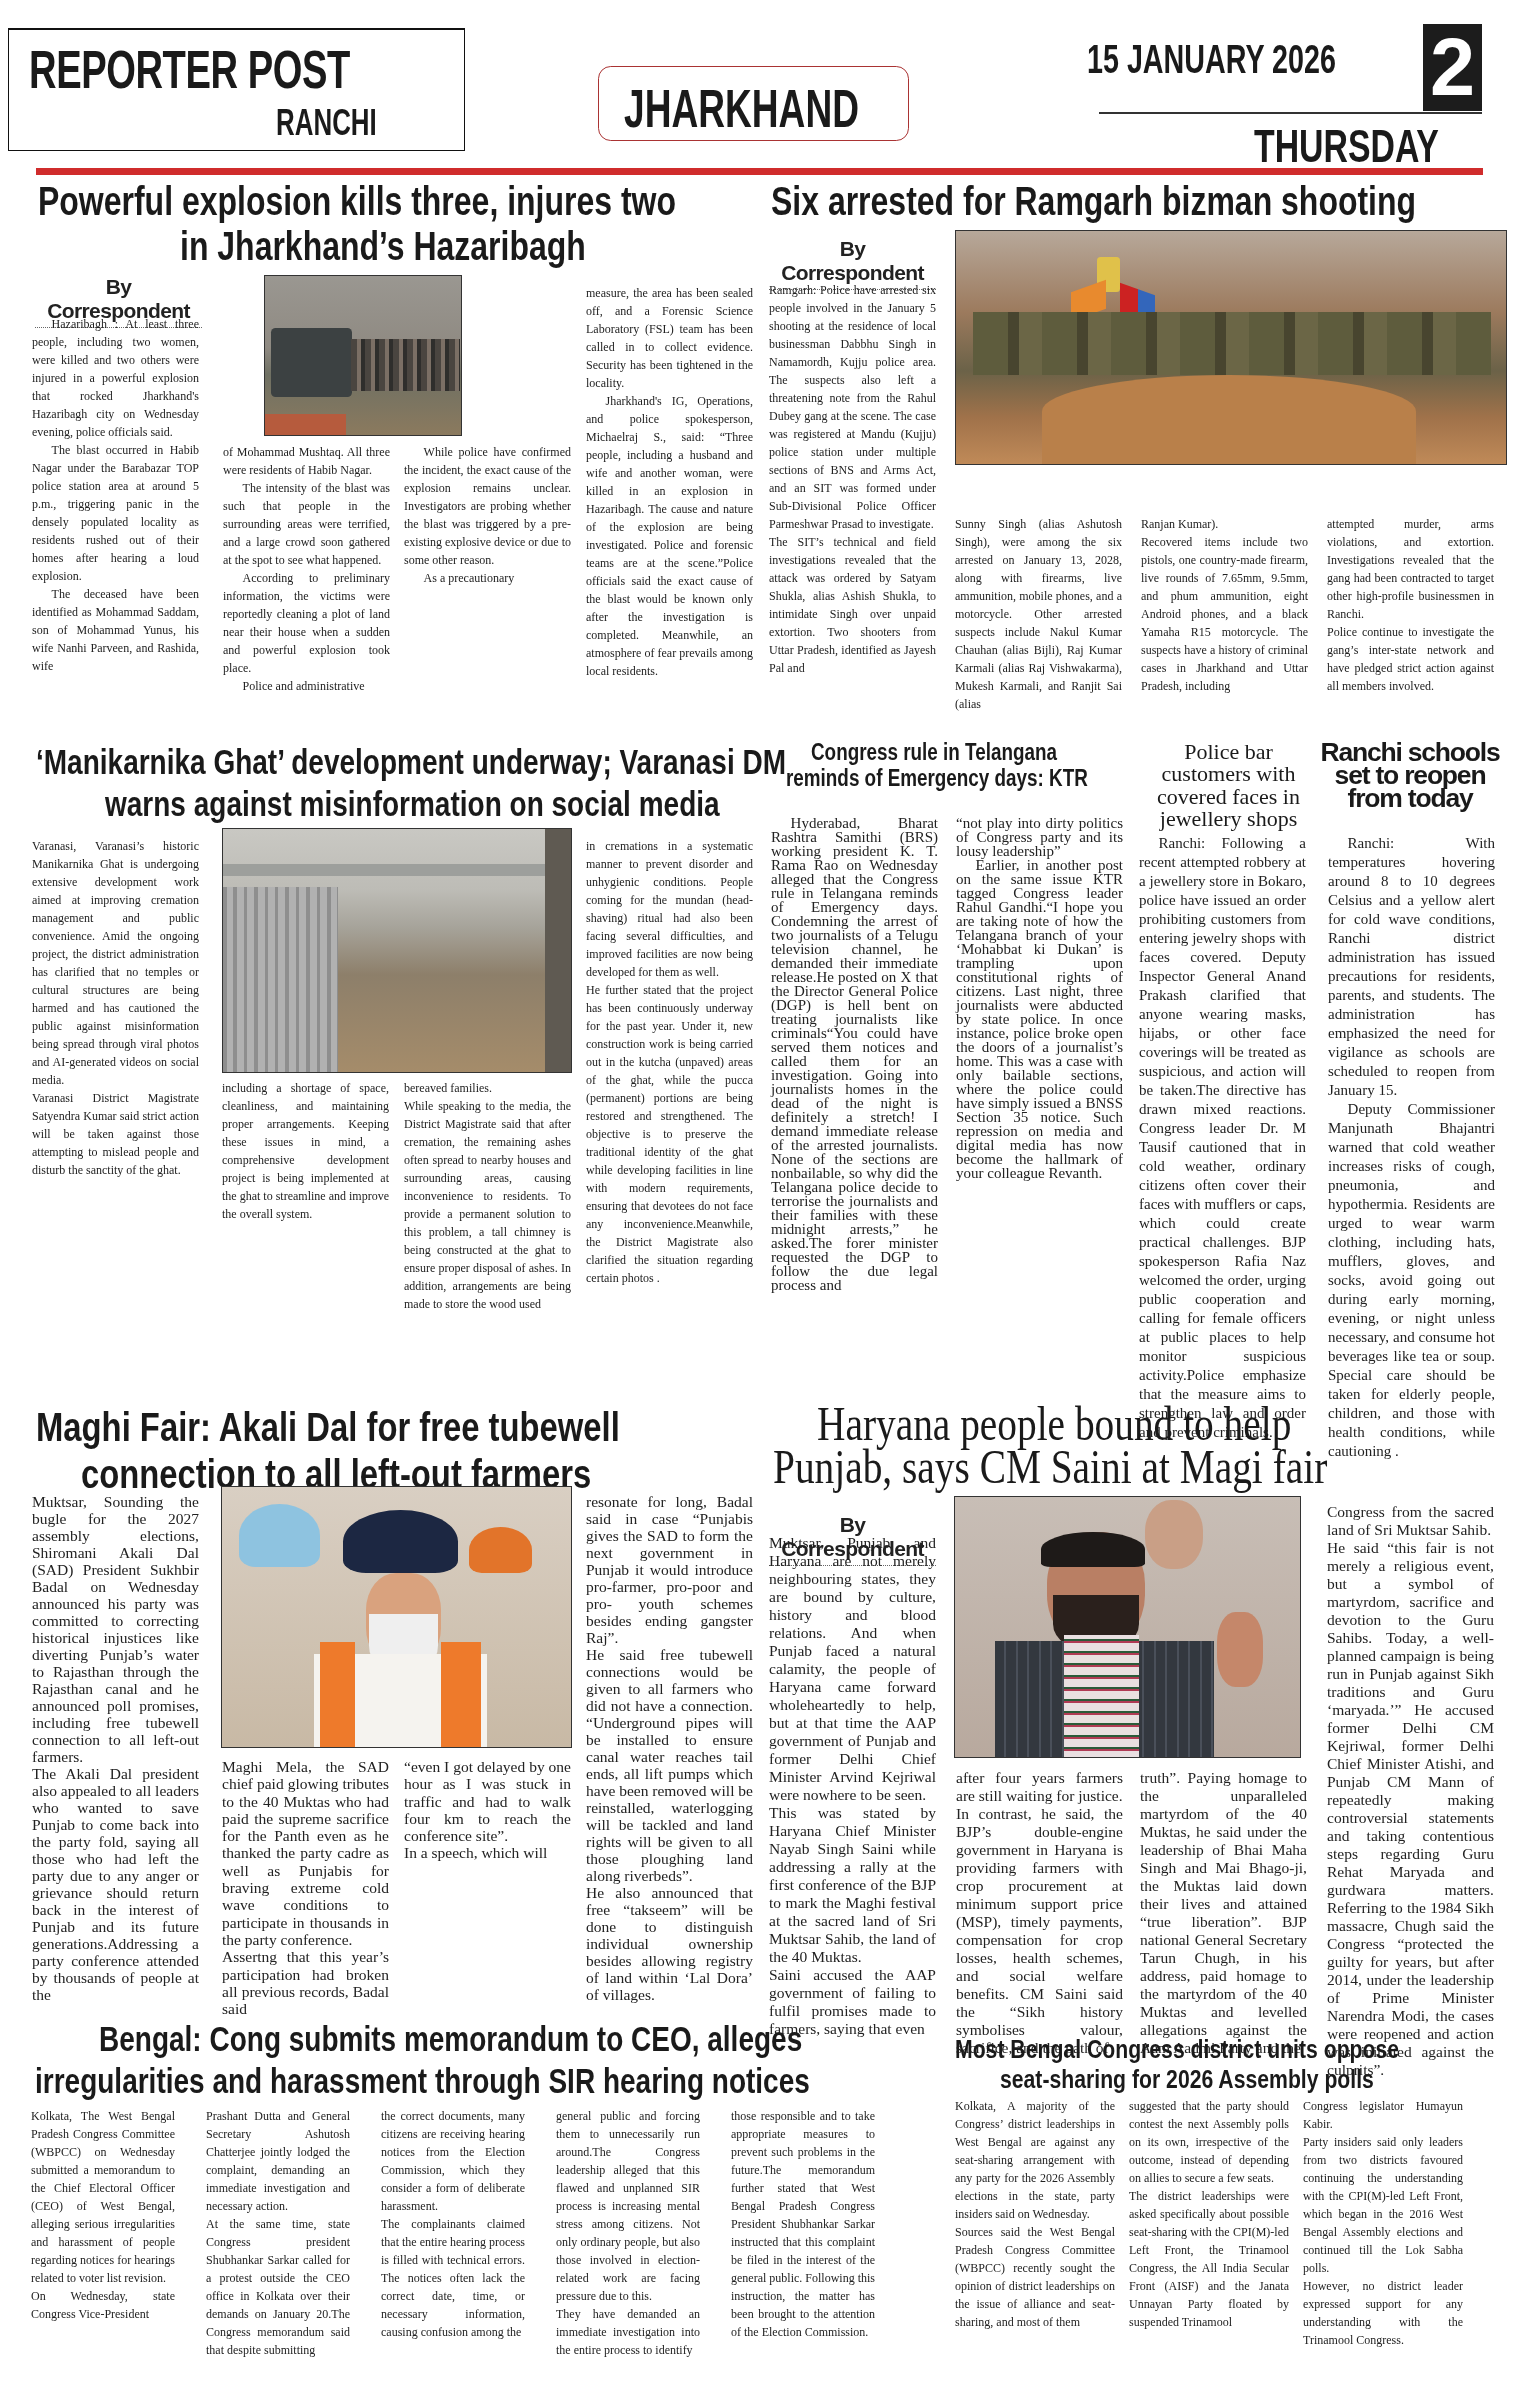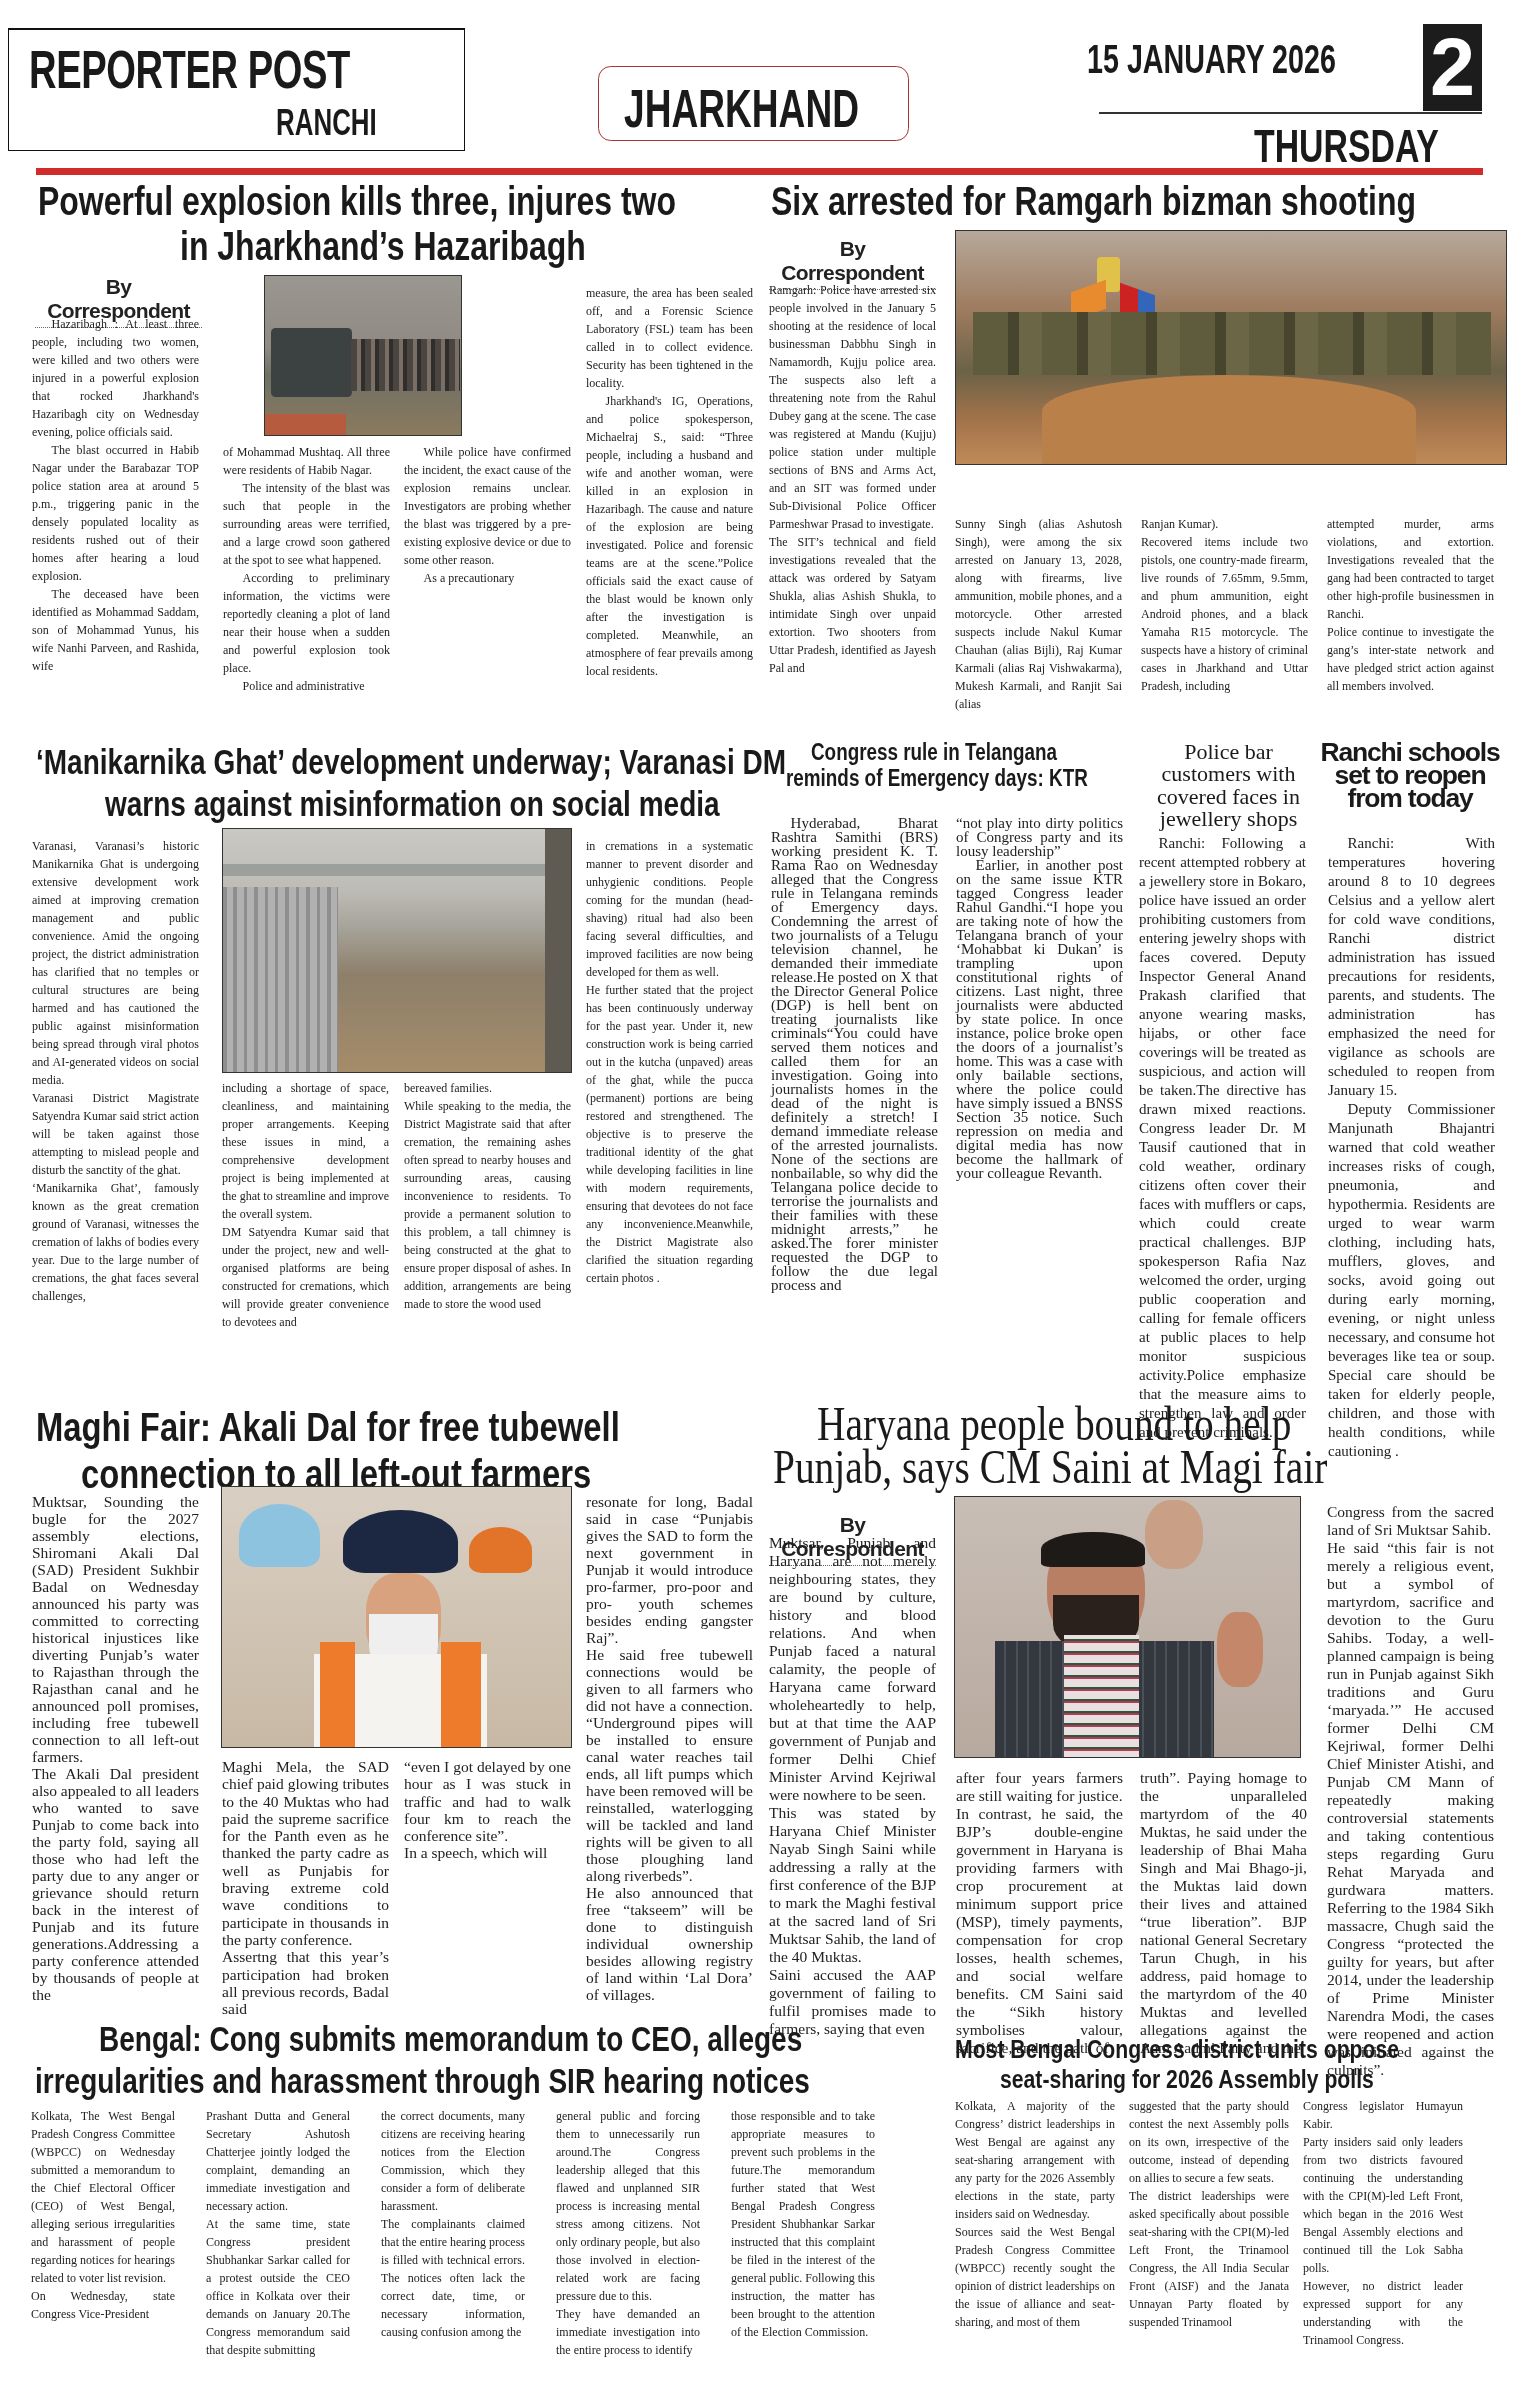--- a/index.html
+++ b/index.html
@@ -103,25 +103,23 @@
   <div class="hl" style="left:36px;top:742px;font-size:35px;transform:scaleX(.8)">‘Manikarnika Ghat’ development underway; Varanasi DM</div>
   <div class="hl" style="left:105px;top:784px;font-size:35px;transform:scaleX(.8)">warns against misinformation on social media</div>
   <div class="photo" style="left:222px;top:828px;width:350px;height:245px;background:linear-gradient(180deg,#c9c8c3 0%,#bdbcb6 25%,#a7a49b 40%,#8d7f6a 60%,#a58c6a 100%)">
     <div class="abs" style="left:0;top:35px;width:350px;height:11.5px;background:#9d9f9c"></div>
     <div class="abs" style="left:0;top:58px;width:115px;height:188px;background:repeating-linear-gradient(90deg,#8e8e8e 0 3.5px,#b1b1b1 3.5px 10.4px)"></div>
     <div class="abs" style="left:322px;top:0;width:28px;height:245px;background:#5f5a52"></div>
   </div>
   <div class="col" style="left:32px;top:837px;width:167px">
     <p>Varanasi, Varanasi’s historic Manikarnika Ghat is undergoing extensive development work aimed at improving cremation management and public convenience. Amid the ongoing project, the district administration has clarified that no temples or cultural structures are being harmed and has cautioned the public against misinformation being spread through viral photos and AI-generated videos on social media.</p>
     <p>Varanasi District Magistrate Satyendra Kumar said strict action will be taken against those attempting to mislead people and disturb the sanctity of the ghat.</p>
-    <p>‘Manikarnika Ghat’, famously known as the great cremation ground of Varanasi, witnesses the cremation of lakhs of bodies every year. Due to the large number of cremations, the ghat faces several challenges,</p>
   </div>
   <div class="col" style="left:222px;top:1079px;width:167px">
     <p>including a shortage of space, cleanliness, and maintaining proper arrangements. Keeping these issues in mind, a comprehensive development project is being implemented at the ghat to streamline and improve the overall system.</p>
-    <p>DM Satyendra Kumar said that under the project, new and well-organised platforms are being constructed for cremations, which will provide greater convenience to devotees and</p>
   </div>
   <div class="col" style="left:404px;top:1079px;width:167px">
     <p>bereaved families.</p>
     <p>While speaking to the media, the District Magistrate said that after cremation, the remaining ashes often spread to nearby houses and surrounding areas, causing inconvenience to residents. To provide a permanent solution to this problem, a tall chimney is being constructed at the ghat to ensure proper disposal of ashes. In addition, arrangements are being made to store the wood used</p>
   </div>
   <div class="col" style="left:586px;top:837px;width:167px">
     <p>in cremations in a systematic manner to prevent disorder and unhygienic conditions. People coming for the mundan (head-shaving) ritual had also been facing several difficulties, and improved facilities are now being developed for them as well.</p>
     <p>He further stated that the project has been continuously underway for the past year. Under it, new construction work is being carried out in the kutcha (unpaved) areas of the ghat, while the pucca (permanent) portions are being restored and strengthened. The objective is to preserve the traditional identity of the ghat while developing facilities in line with modern requirements, ensuring that devotees do not face any inconvenience.Meanwhile, the District Magistrate also clarified the situation regarding certain photos .</p>
   </div>
 </div>

